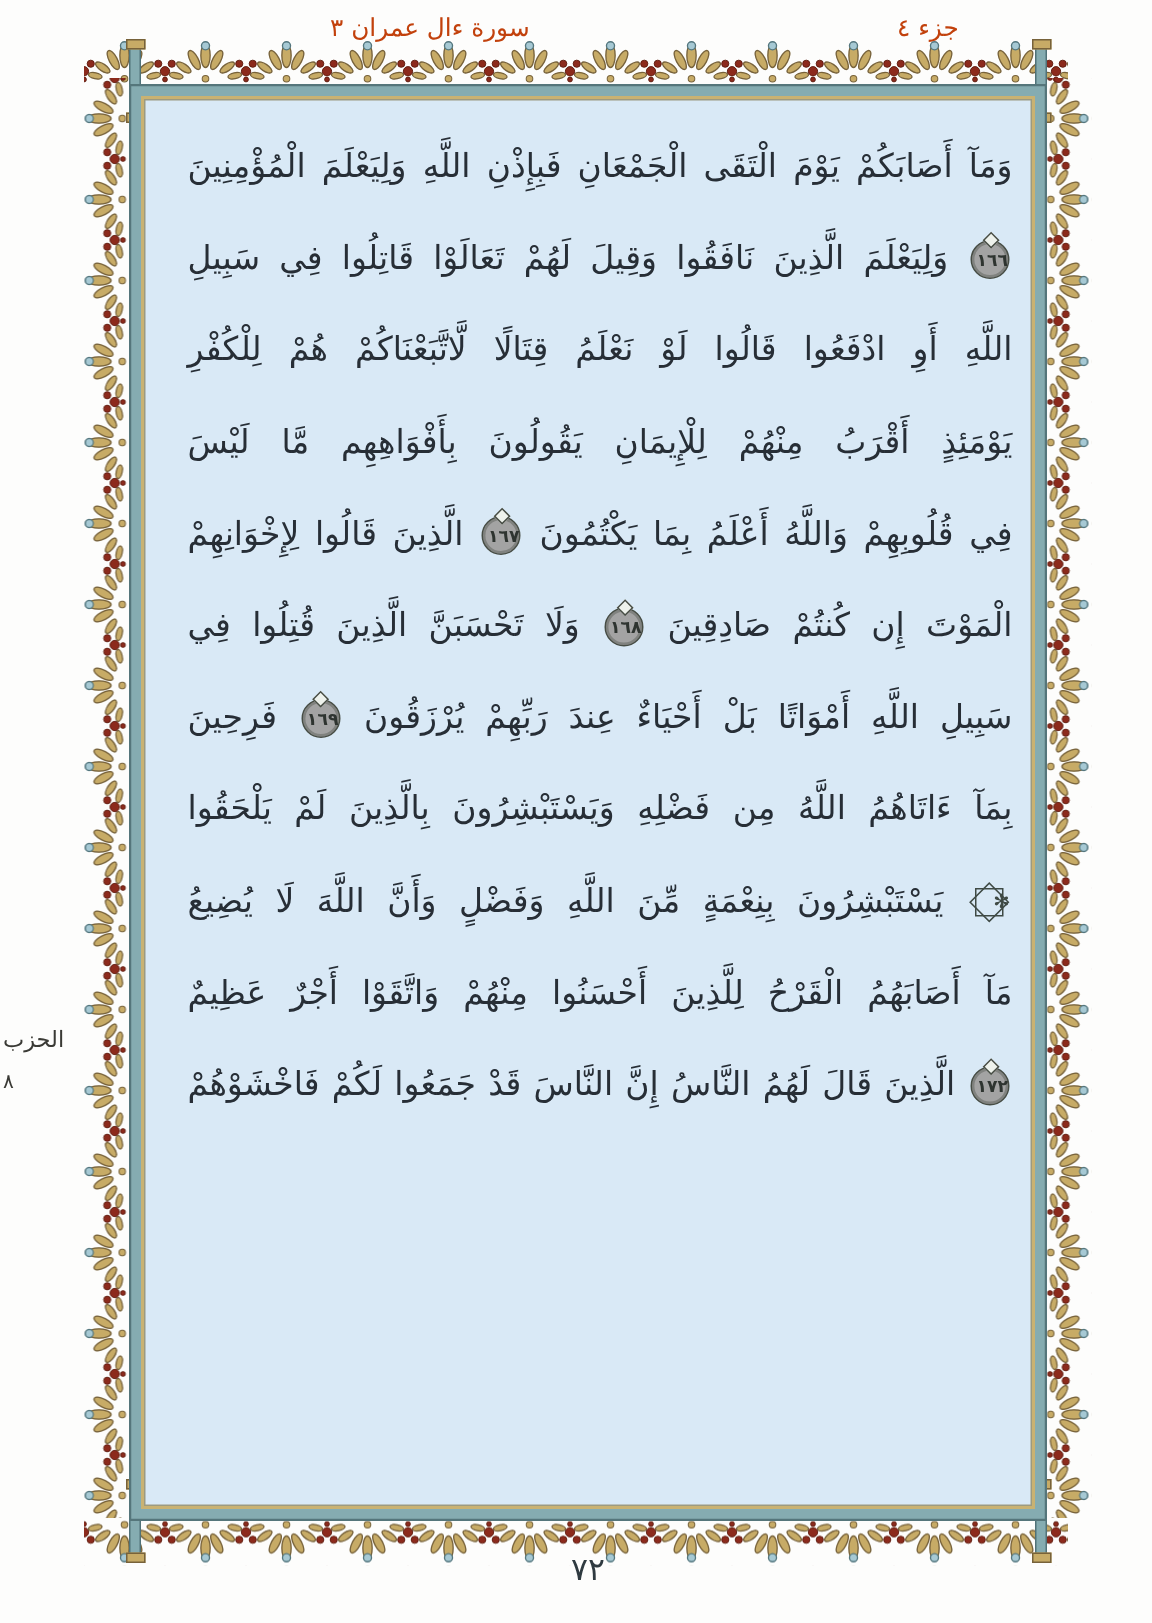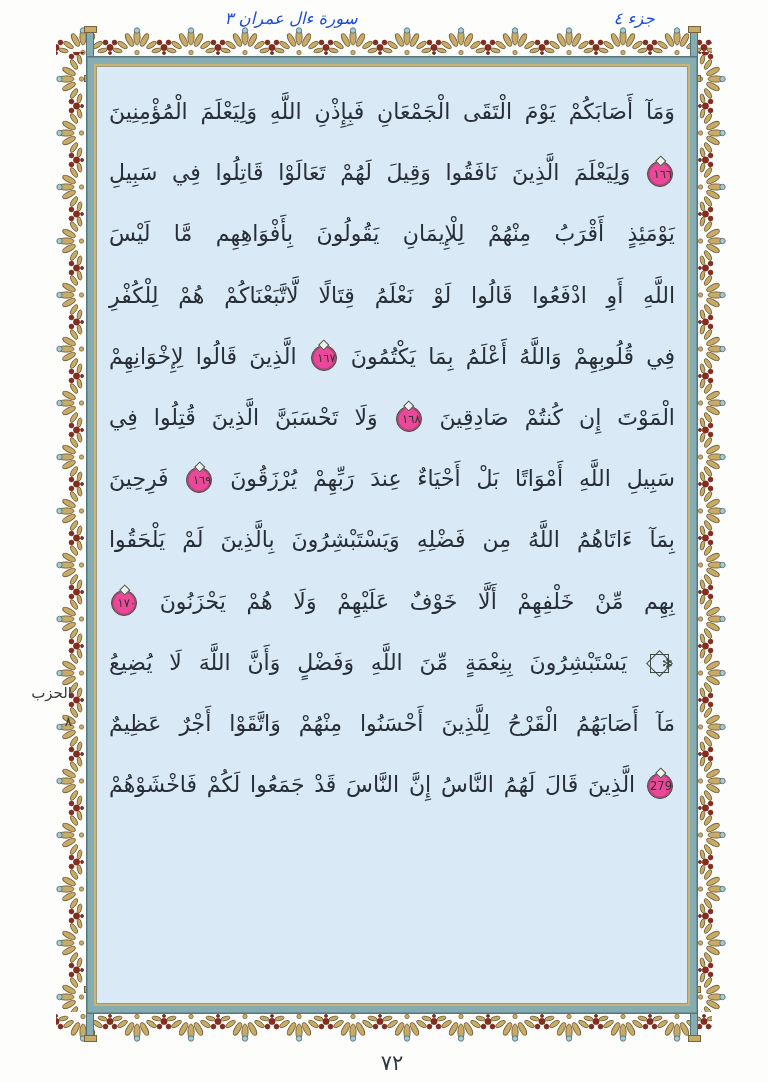--- a/index.html
+++ b/index.html
@@ -1,60 +1,60 @@
 <!DOCTYPE html>
 <html lang="ar"><head>
 <meta charset="utf-8">
 <style>
   html,body{margin:0;padding:0;background:#ffffff;}
   .page{position:relative;width:768px;height:1082px;background:#fdfdfc;overflow:hidden;
         font-family:"DejaVu Sans",sans-serif;}
 
   
-  .hdr{position:absolute;top:6px;height:26px;line-height:26px;font-size:16.5px;color:#1d4ed8;
-       text-align:center;direction:rtl;font-style:italic;}
+  .hdr{position:absolute;top:6px;height:26px;line-height:26px;font-size:16.5px;color:#c2410c;
+       text-align:left;direction:rtl;}
   .hdr.juz{left:598px;width:72px;}
   .hdr.surah{left:220px;width:142px;}
-  .hizb-box{position:absolute;left:14px;top:684px;width:58px;text-align:right;direction:rtl;color:#3a3a35;}
+  .hizb-box{position:absolute;left:2px;top:684px;width:58px;text-align:left;direction:rtl;color:#3a3a35;}
   .hizb-box .hl{font-size:15px;display:block;}
   .hizb-box .hn{font-size:13.5px;display:block;margin-top:11px;}
   .pagenum{position:absolute;left:16px;top:1034px;width:752px;text-align:center;
-           font-size:21px;color:#2f3a40;direction:rtl;margin-top:17px;}
+           font-size:21px;color:#2f3a40;direction:rtl;}
 
   
   .strip{position:absolute;display:block;}
   .strip.top{left:56px;top:26px;}
   .strip.bottom{left:56px;top:1013px;}
   .strip.left{left:55px;top:52px;}
   .strip.right{left:697px;top:52px;}
 
   .corner-post{position:absolute;width:8px;height:48px;background:#85acb1;
                border:1.2px solid #507278;box-sizing:border-box;}
   .corner-post::before,.corner-post::after{content:"";position:absolute;left:-2.6px;width:10.5px;height:5px;
                background:#c7ab66;border:1px solid #77623a;}
   .corner-post::before{top:-5px;} .corner-post::after{bottom:-5px;}
   .cp-tl{left:86px;top:30px;} .cp-tr{left:690px;top:30px;}
   .cp-bl{left:86px;top:990px;} .cp-br{left:690px;top:990px;}
 
   
   .panel{position:absolute;left:96px;top:66px;width:592px;height:938px;background:#d9e9f6;
          box-sizing:border-box;border:1px solid #9c9a80;
-         box-shadow:0 0 0 2px #c9b272, 0 0 0 8.5px #85acb1, 0 0 0 10px #55767b;}
+         box-shadow:0 0 0 2px #c9b272, 0 0 0 8.5px #85acb1, 0 0 0 10px #55767b;padding-left:16px;}
   .lines{padding:14px 12px 0 12px;direction:rtl;}
   .q-line{height:61.2px;line-height:61.2px;white-space:normal;overflow:visible;
           text-align:justify;text-align-last:justify;text-justify:inter-word;
           font-size:22px;color:#272e36;}
   .q-text{letter-spacing:0;}
 
   
   .ayah-marker{position:relative;display:inline-block;width:26px;height:26px;margin:0 2px;
-               border:1.4px solid #474d45;border-radius:50%;background:#ec4899;
+               border:1.4px solid #474d45;border-radius:50%;background:#a3a3a3;
                box-shadow:inset 0 0 0 1.6px rgba(71,77,69,.38);
                vertical-align:middle;text-align:center;line-height:24px;
-               font-size:11.5px;color:#2e3430;box-sizing:border-box;}
+               font-size:11.5px;color:#2e3430;box-sizing:border-box;font-weight:bold;}
   .ayah-marker::before{content:"";position:absolute;top:-5px;left:50%;margin-left:-3.2px;
                width:5.5px;height:5.5px;background:#eef2ec;border:1.2px solid #474d45;
                transform:rotate(45deg);}
 
   
   .rub-marker{position:relative;display:inline-block;width:27px;height:27px;margin:0 2px;
               vertical-align:middle;}
   .rub-marker i{position:absolute;left:4px;top:4px;right:4px;bottom:4px;
               border:1.5px solid #3f4a45;background:transparent;display:block;}
   .rub-marker i.r45{transform:rotate(45deg);}
@@ -187,30 +187,29 @@
 
   <div class="corner-post cp-tl"></div>
   <div class="corner-post cp-tr"></div>
   <div class="corner-post cp-bl"></div>
   <div class="corner-post cp-br"></div>
 
   <div class="panel">
     <div class="lines">
         <div class="q-line"><span class="q-text">وَمَآ أَصَابَكُمْ يَوْمَ الْتَقَى الْجَمْعَانِ فَبِإِذْنِ اللَّهِ وَلِيَعْلَمَ الْمُؤْمِنِينَ</span></div>
         <div class="q-line"><span class="ayah-marker">١٦٦</span> <span class="q-text">وَلِيَعْلَمَ الَّذِينَ نَافَقُوا وَقِيلَ لَهُمْ تَعَالَوْا قَاتِلُوا فِي سَبِيلِ</span></div>
+        <div class="q-line"><span class="q-text">اللَّهِ أَوِ ادْفَعُوا قَالُوا لَوْ نَعْلَمُ قِتَالًا لَّاتَّبَعْنَاكُمْ هُمْ لِلْكُفْرِ</span></div>
         <div class="q-line"><span class="q-text">يَوْمَئِذٍ أَقْرَبُ مِنْهُمْ لِلْإِيمَانِ يَقُولُونَ بِأَفْوَاهِهِم مَّا لَيْسَ</span></div>
-        <div class="q-line"><span class="q-text">اللَّهِ أَوِ ادْفَعُوا قَالُوا لَوْ نَعْلَمُ قِتَالًا لَّاتَّبَعْنَاكُمْ هُمْ لِلْكُفْرِ</span></div>
         <div class="q-line"><span class="q-text">فِي قُلُوبِهِمْ وَاللَّهُ أَعْلَمُ بِمَا يَكْتُمُونَ</span> <span class="ayah-marker">١٦٧</span> <span class="q-text">الَّذِينَ قَالُوا لِإِخْوَانِهِمْ</span></div>
         <div class="q-line"><span class="q-text">الْمَوْتَ إِن كُنتُمْ صَادِقِينَ</span> <span class="ayah-marker">١٦٨</span> <span class="q-text">وَلَا تَحْسَبَنَّ الَّذِينَ قُتِلُوا فِي</span></div>
         <div class="q-line"><span class="q-text">سَبِيلِ اللَّهِ أَمْوَاتًا بَلْ أَحْيَاءٌ عِندَ رَبِّهِمْ يُرْزَقُونَ</span> <span class="ayah-marker">١٦٩</span> <span class="q-text">فَرِحِينَ</span></div>
         <div class="q-line"><span class="q-text">بِمَآ ءَاتَاهُمُ اللَّهُ مِن فَضْلِهِ وَيَسْتَبْشِرُونَ بِالَّذِينَ لَمْ يَلْحَقُوا</span></div>
-        <div class="q-line"><span class="q-text">بِهِم مِّنْ خَلْفِهِمْ أَلَّا خَوْفٌ عَلَيْهِمْ وَلَا هُمْ يَحْزَنُونَ</span> <span class="ayah-marker">١٧٠</span></div>
         <div class="q-line"><span class="rub-marker"><i></i><i class="r45"></i><b>✻</b></span> <span class="q-text">يَسْتَبْشِرُونَ بِنِعْمَةٍ مِّنَ اللَّهِ وَفَضْلٍ وَأَنَّ اللَّهَ لَا يُضِيعُ</span></div>
         <div class="q-line"><span class="q-text">مَآ أَصَابَهُمُ الْقَرْحُ لِلَّذِينَ أَحْسَنُوا مِنْهُمْ وَاتَّقَوْا أَجْرٌ عَظِيمٌ</span></div>
-        <div class="q-line"><span class="ayah-marker">279</span> <span class="q-text">الَّذِينَ قَالَ لَهُمُ النَّاسُ إِنَّ النَّاسَ قَدْ جَمَعُوا لَكُمْ فَاخْشَوْهُمْ</span></div>
+        <div class="q-line"><span class="ayah-marker">١٧٢</span> <span class="q-text">الَّذِينَ قَالَ لَهُمُ النَّاسُ إِنَّ النَّاسَ قَدْ جَمَعُوا لَكُمْ فَاخْشَوْهُمْ</span></div>
       </div>
   </div>
 
   <div class="hizb-box">
     <span class="hl">الحزب</span>
     <span class="hn">٨</span>
   </div>
 
   <div class="pagenum">٧٢</div>
 

